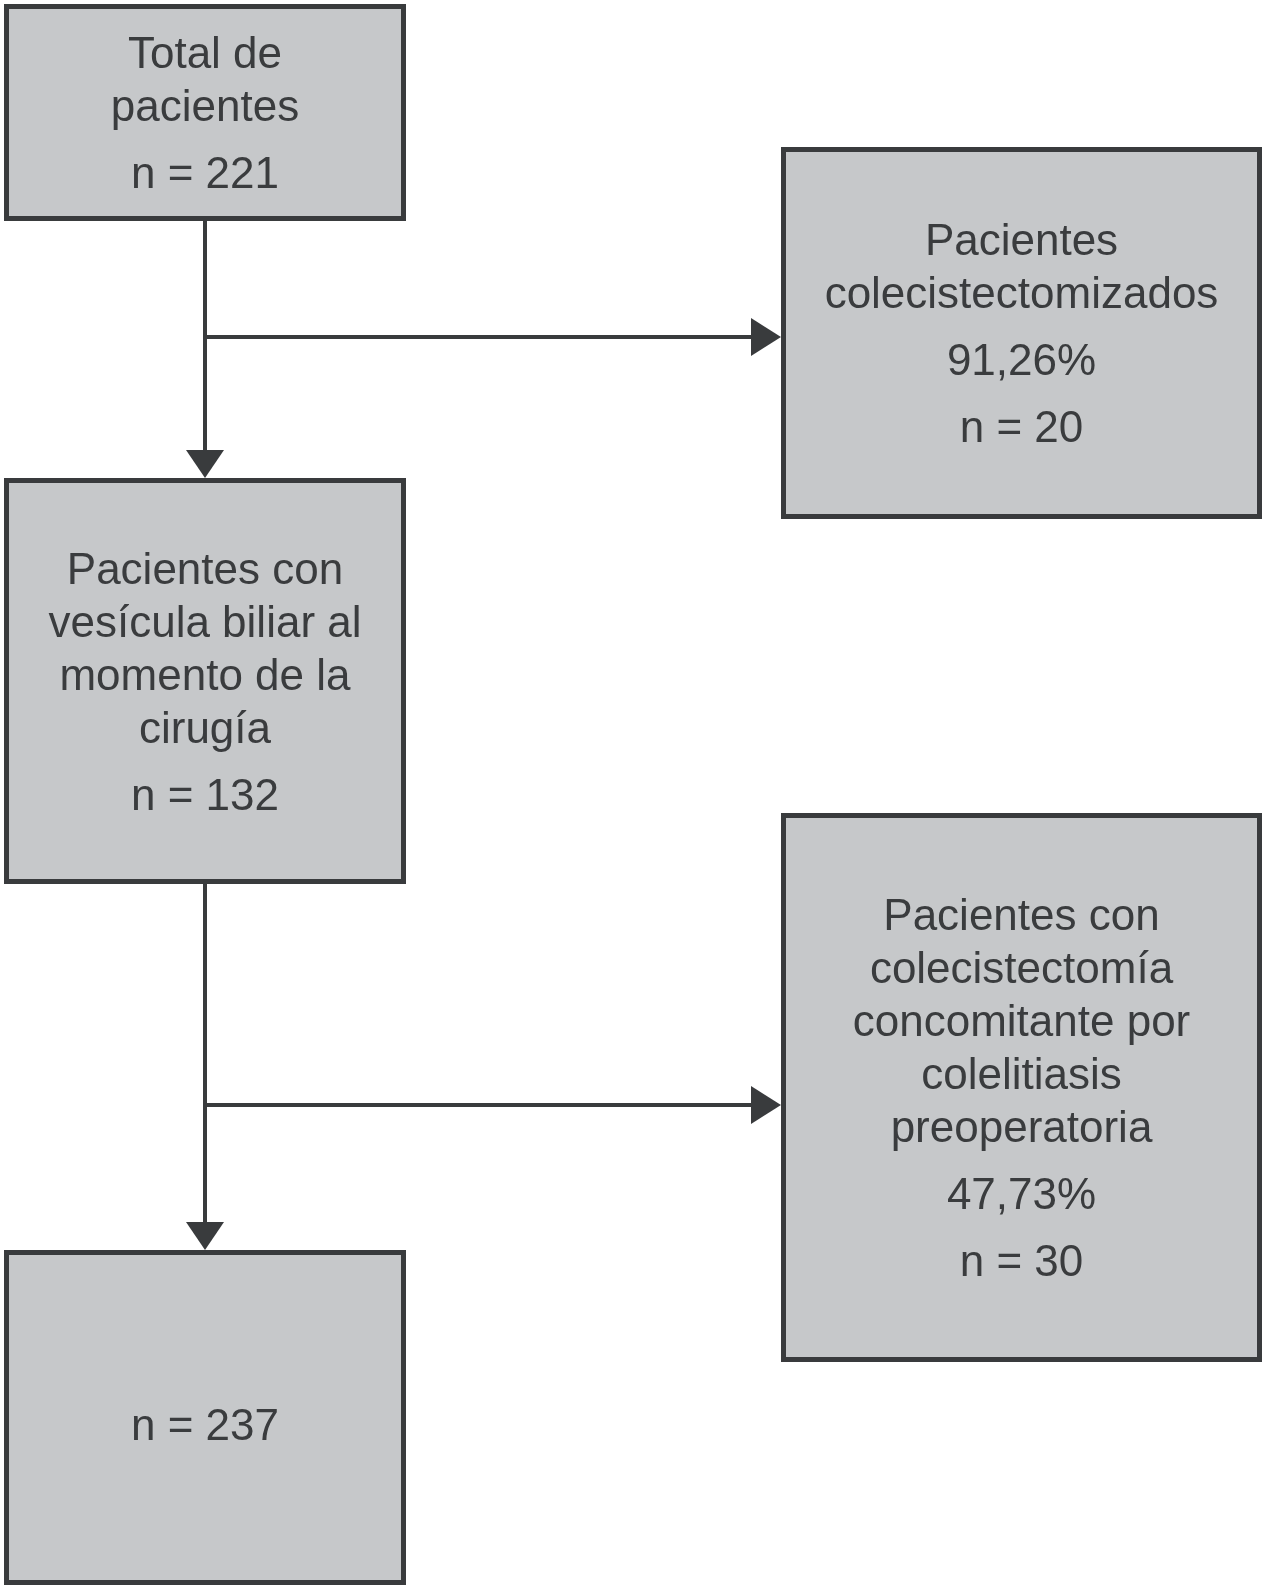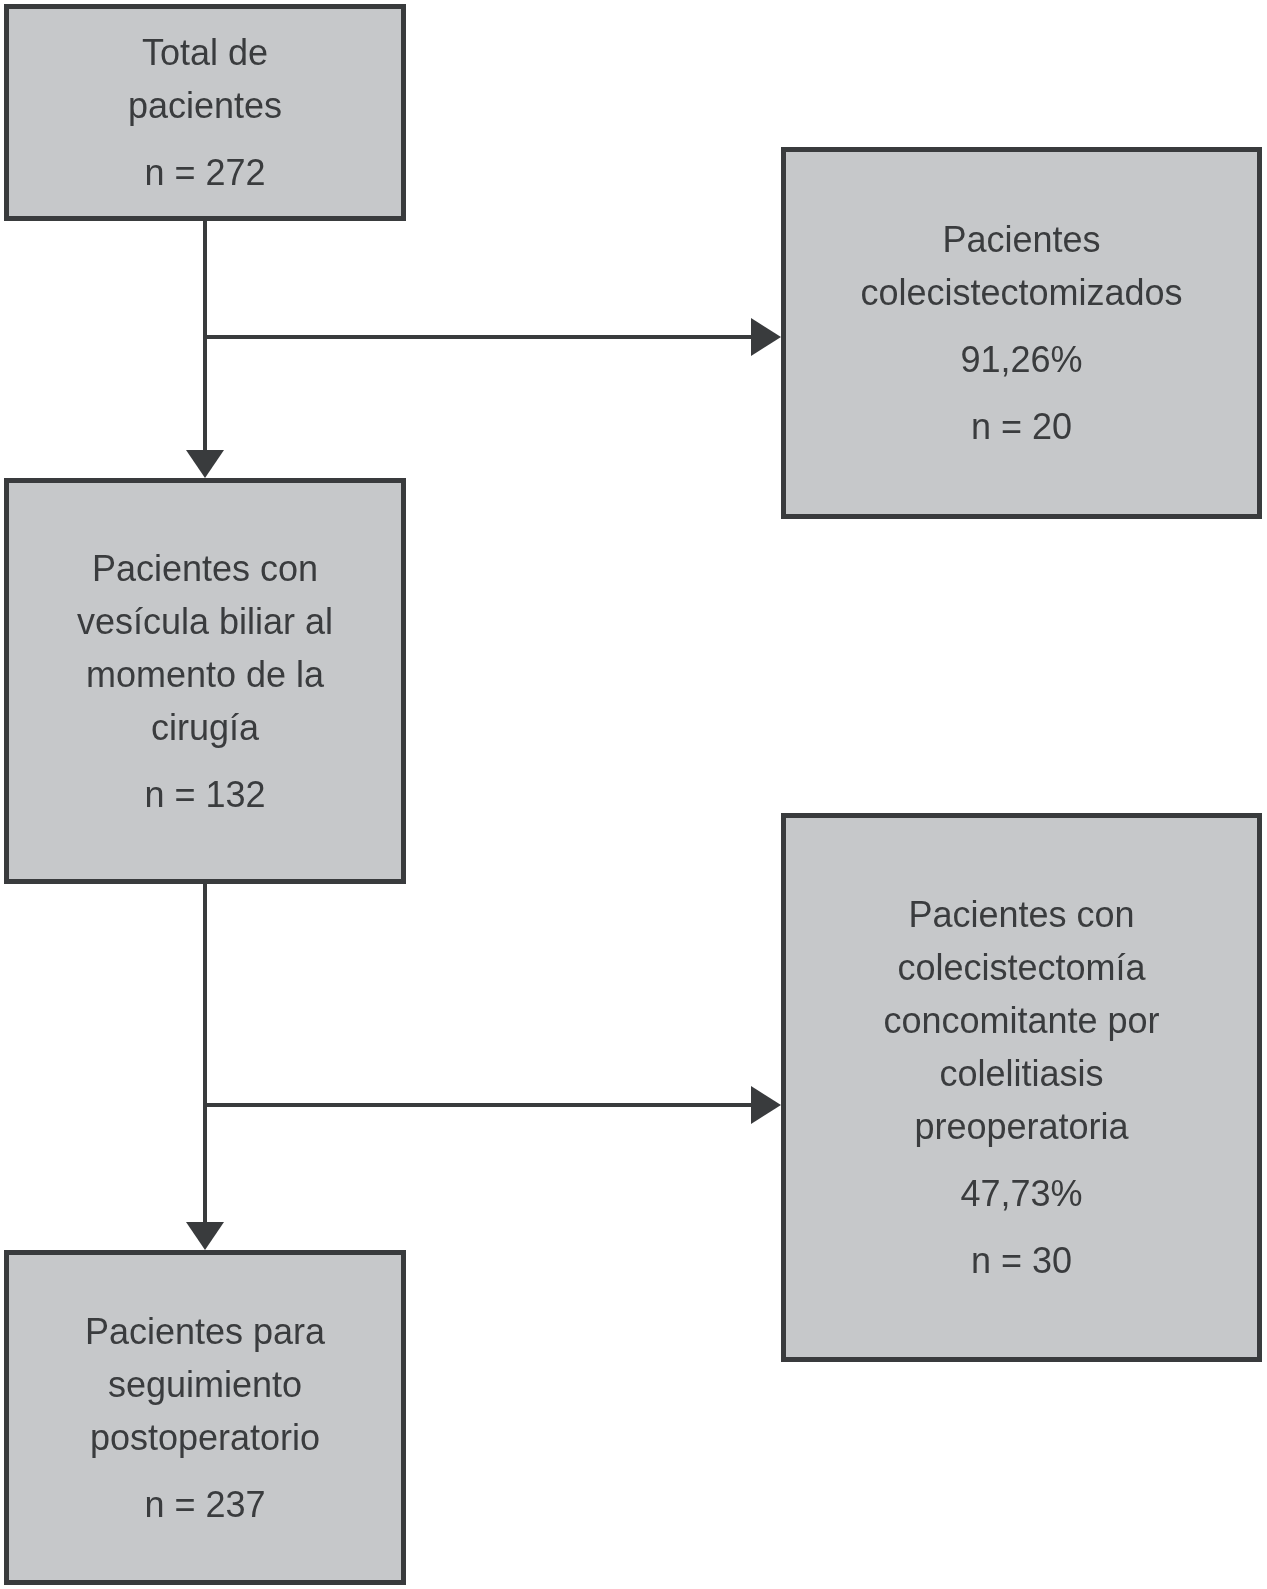--- a/index.html
+++ b/index.html
@@ -21,21 +21,21 @@
   .box {
     position: absolute;
     box-sizing: border-box;
     background: #c6c8ca;
     border: 5px solid #393b3d;
     display: flex;
     flex-direction: column;
     align-items: center;
     justify-content: center;
     text-align: center;
-    font-size: 36px;
+    font-size: 44px;
     line-height: 53px;
   }
   .box .label { white-space: pre-line; }
   .box .stat  { margin-top: 14px; }
 
   
   #box-total        { left: 4px;   top: 4px;    width: 402px; height: 217px; }
   #box-chole        { left: 781px; top: 147px;  width: 481px; height: 372px; }
   #box-vesicula     { left: 4px;   top: 478px;  width: 402px; height: 406px; }
   #box-concomitante { left: 781px; top: 813px;  width: 481px; height: 549px; }
@@ -60,21 +60,21 @@
     <line x1="205" y1="884" x2="205" y2="1224"></line>
     <polygon points="186,1222 224,1222 205,1250"></polygon>
 
     <line x1="205" y1="1105" x2="753" y2="1105"></line>
     <polygon points="751,1086 751,1124 781,1105"></polygon>
   </svg>
 
   <div class="box" id="box-total">
     <div class="label">Total de
 pacientes</div>
-    <div class="stat">n = 272</div>
+    <div class="stat">n = 221</div>
   </div>
 
   <div class="box" id="box-chole">
     <div class="label">Pacientes
 colecistectomizados</div>
     <div class="stat">91,26%</div>
     <div class="stat">n = 20</div>
   </div>
 
   <div class="box" id="box-vesicula">
@@ -89,19 +89,16 @@
     <div class="label">Pacientes con
 colecistectomía
 concomitante por
 colelitiasis
 preoperatoria</div>
     <div class="stat">47,73%</div>
     <div class="stat">n = 30</div>
   </div>
 
   <div class="box" id="box-seguimiento">
-    <div class="label">Pacientes para
-seguimiento
-postoperatorio</div>
     <div class="stat">n = 237</div>
   </div>
 
 </div>
 
 </body></html>

